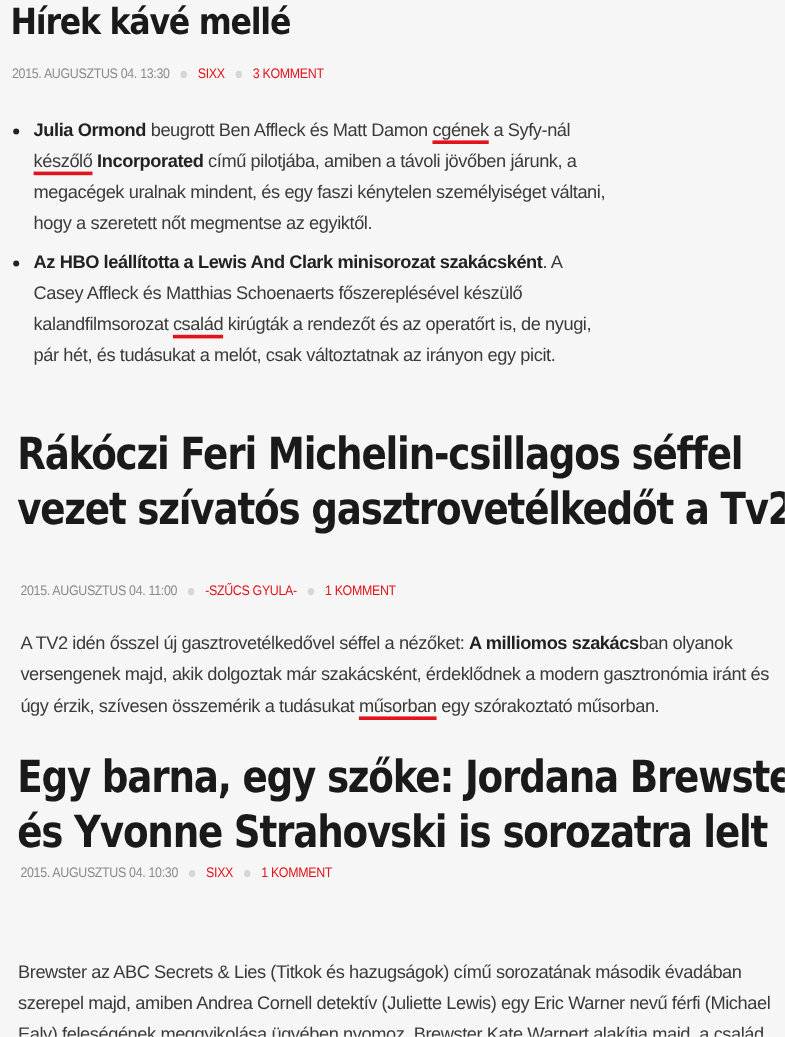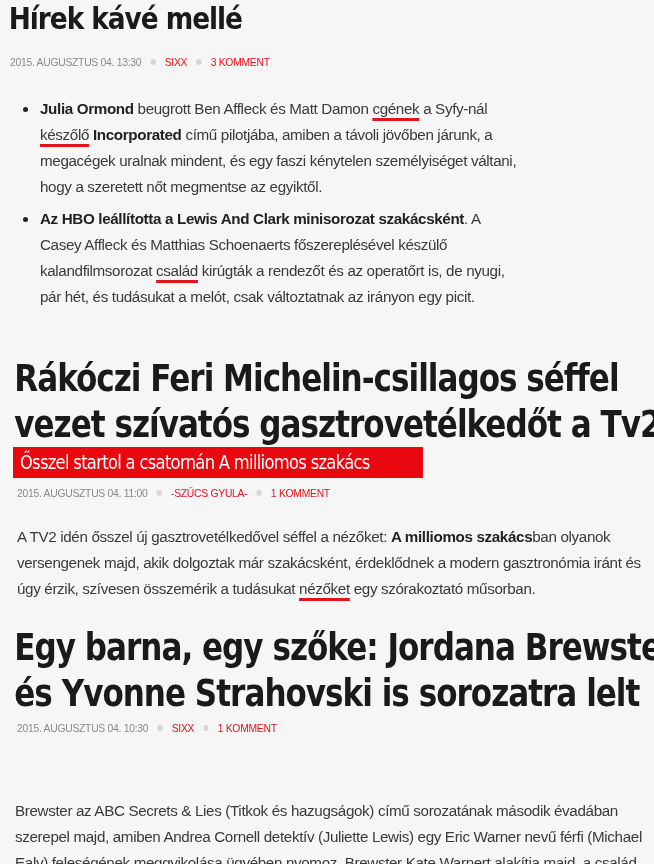--- a/index.html
+++ b/index.html
@@ -119,49 +119,44 @@
 
 <div class="article" style="top:1px;">
   <h1 class="headline h1-small">Hírek kávé mellé</h1>
   <div class="meta" style="position:absolute; top:55px; left:10px;">
     <span class="date">2015. augusztus 04. 13:30</span>
     <span class="dot"></span>
     <span class="author">SIXX</span>
     <span class="dot"></span>
     <span class="comments">3 komment</span>
   </div>
-  <ul class="bullets body-text" style="position:absolute; top:95px; left:0; width:533px;margin-left:12px;">
+  <ul class="bullets body-text" style="position:absolute; top:95px; left:0; width:533px;">
     <li>
       <b>Julia Ormond</b><span> beugrott Ben Affleck és Matt Damon </span><span class="u-red">cgének</span><span> a Syfy-nál </span><span class="u-red">készőlő</span><span> </span><b>Incorporated</b><span> című pilotjába, amiben a távoli jövőben járunk, a megacégek uralnak mindent, és egy faszi kénytelen személyiséget váltani, hogy a szeretett nőt megmentse az egyiktől.</span>
     </li>
     <li>
       <b>Az HBO leállította a Lewis And Clark minisorozat szakácsként</b><span>. A Casey Affleck és Matthias Schoenaerts főszereplésével készülő kalandfilmsorozat </span><span class="u-red">család</span><span> kirúgták a rendezőt és az operatőrt is, de nyugi, pár hét, és tudásukat a melót, csak változtatnak az irányon egy picit.</span>
     </li>
   </ul>
 </div>
 
 <div class="article" style="top:356px;">
   <h1 class="headline h1-big">
     <span style="display:block;">Rákóczi Feri Michelin-csillagos séffel</span>
     <span style="display:block;">vezet szívatós gasztrovetélkedőt a Tv2-n</span>
   </h1>
-  <div class="subtitle-wrap" style="top:91px;">
-    <div class="subtitle-inner">
-      <span class="subtitle-badge">Ősszel startol a csatornán A milliomos szakács</span>
-    </div>
-  </div>
   <div class="meta" style="position:absolute; top:131px; left:17px;">
     <span class="date">2015. augusztus 04. 11:00</span>
     <span class="dot"></span>
     <span class="author">-Szűcs Gyula-</span>
     <span class="dot"></span>
     <span class="comments">1 komment</span>
   </div>
   <p class="body-text" style="position:absolute; top:168px; left:17px; width:625px;">
-    <span>A TV2 idén ősszel új gasztrovetélkedővel séffel a nézőket: </span><b>A milliomos szakács</b><span>ban olyanok versengenek majd, akik dolgoztak már szakácsként, érdeklődnek a modern gasztronómia iránt és úgy érzik, szívesen összemérik a tudásukat </span><span class="u-red">nézőket</span><span> egy szórakoztató műsorban.</span>
+    <span>A TV2 idén ősszel új gasztrovetélkedővel séffel a nézőket: </span><b>A milliomos szakács</b><span>ban olyanok versengenek majd, akik dolgoztak már szakácsként, érdeklődnek a modern gasztronómia iránt és úgy érzik, szívesen összemérik a tudásukat </span><span class="u-red">műsorban</span><span> egy szórakoztató műsorban.</span>
   </p>
 </div>
 
 <div class="article" style="top:625px;">
   <h1 class="headline h1-big">
     <span style="display:block;">Egy barna, egy szőke: Jordana Brewster</span>
     <span style="display:block;">és Yvonne Strahovski is sorozatra lelt</span>
   </h1>
   <div class="meta" style="position:absolute; top:97px; left:17px;">
     <span class="date">2015. augusztus 04. 10:30</span>

